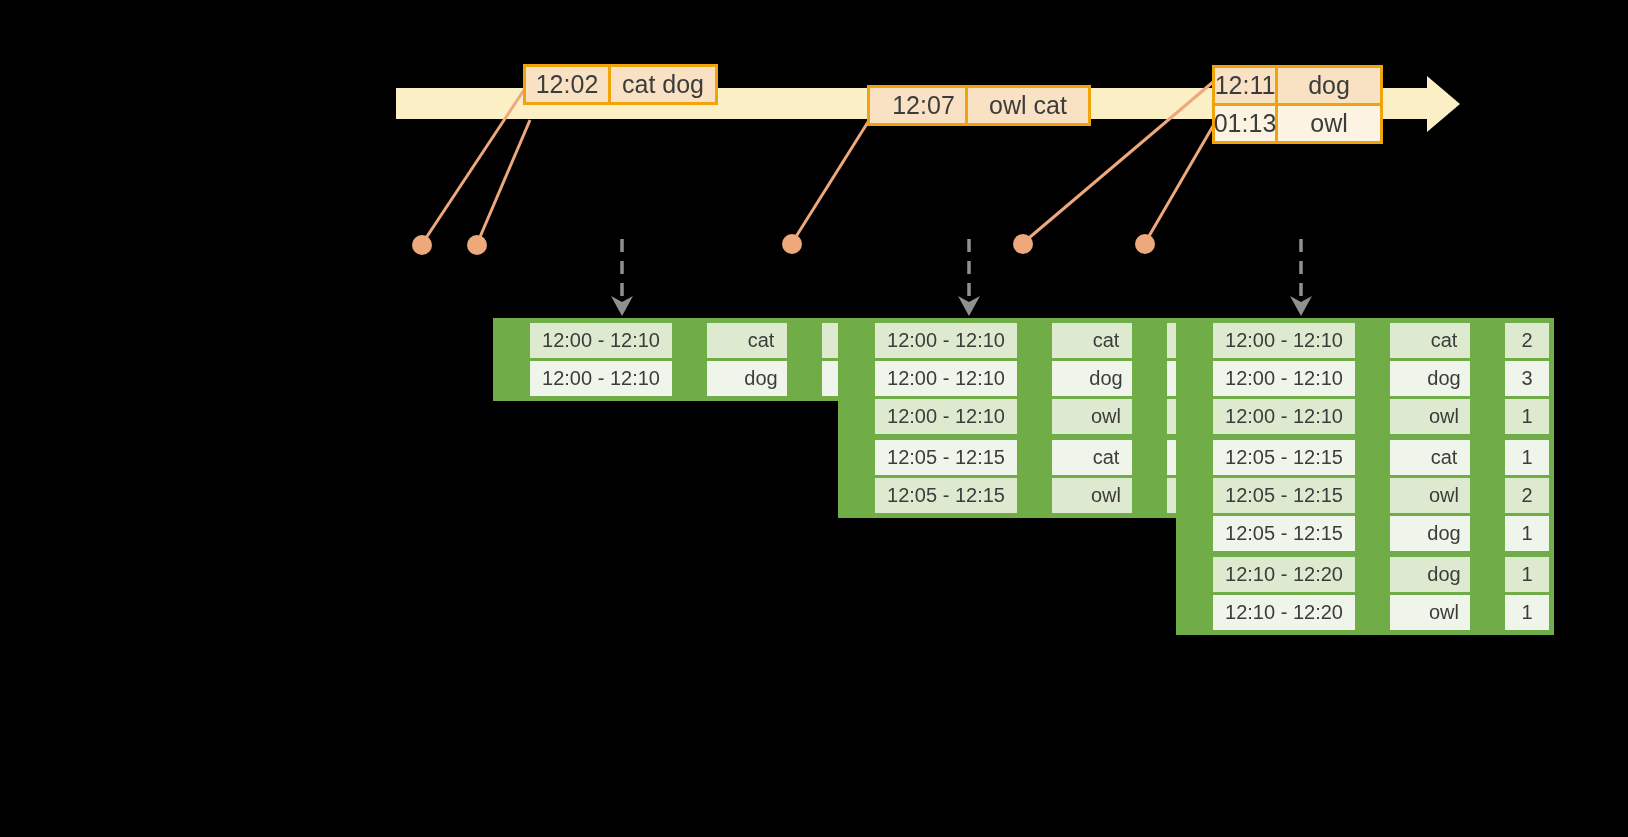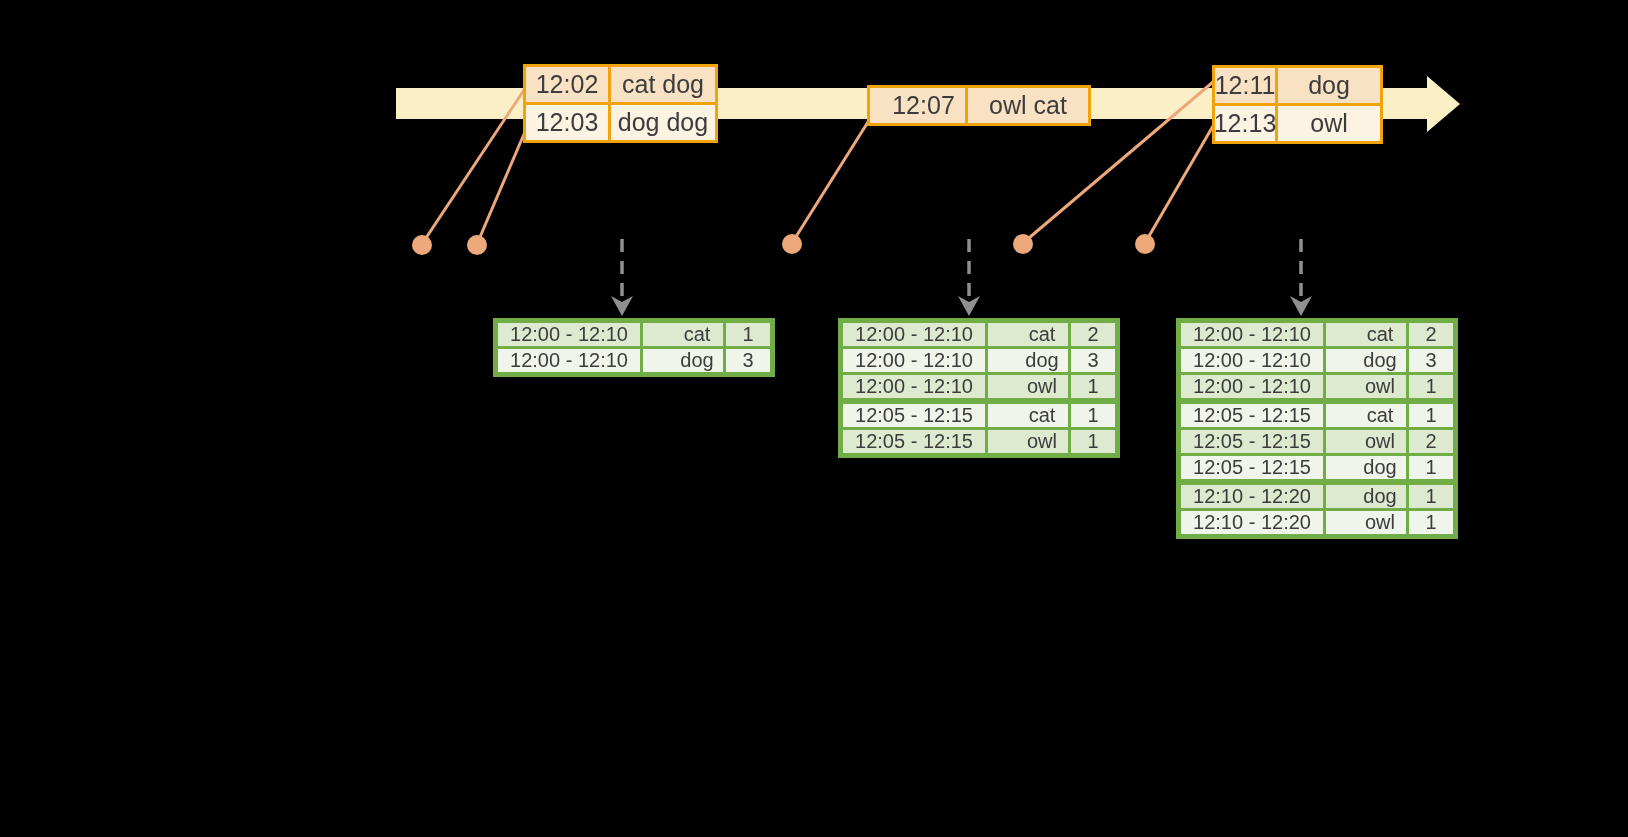--- a/index.html
+++ b/index.html
@@ -47,23 +47,24 @@
   
   .res-table{
     position:absolute;z-index:3;
     border:5px solid var(--c-result-border);
     background:var(--c-result-border);
     display:flex;flex-direction:column;gap:3px;
   }
   .res-row{display:flex;gap:3px;}
   .res-row.group-start{margin-top:3px;}
   .res-row .cell{
-    height:23px;display:flex;align-items:center;justify-content:center;
+    height:35px;display:flex;align-items:center;justify-content:center;
     font-size:20px;color:var(--c-text);
     background:var(--c-result-row);
+    margin-left:32px;
   }
   .res-row.alt .cell{background:var(--c-result-row-alt);}
   .res-row .win{width:142px;}
   .res-row .word{width:52px;padding-left:28px;}
   .res-row .cnt{width:44px;}
   .res-1{left:493px;top:318px;}
   .res-2{left:838px;top:318px;}
   .res-3{left:1176px;top:318px;}
 </style>
 </head>
@@ -94,38 +95,34 @@
     <polygon class="trig-head" points="958,296 969,316 980,296 969,302"></polygon>
     <line class="trig" x1="1301" y1="239" x2="1301" y2="296"></line>
     <polygon class="trig-head" points="1290,296 1301,316 1312,296 1301,302"></polygon>
   </svg>
 
   <div class="ev-table ev-a">
       <div class="ev-row">
         <div class="cell t">12:02</div>
         <div class="cell w">cat dog</div>
       </div>
-      <div class="ev-row alt">
-        <div class="cell t">12:03</div>
-        <div class="cell w">dog dog</div>
-      </div>
     </div>
   <div class="ev-table ev-b">
       <div class="ev-row">
         <div class="cell t">12:07</div>
         <div class="cell w">owl cat</div>
       </div>
     </div>
   <div class="ev-table ev-c">
       <div class="ev-row">
         <div class="cell t">12:11</div>
         <div class="cell w">dog</div>
       </div>
       <div class="ev-row alt">
-        <div class="cell t">12:13</div>
+        <div class="cell t">01:13</div>
         <div class="cell w">owl</div>
       </div>
     </div>
 
   <div class="res-table res-1">
       <div class="res-row">
         <div class="cell win">12:00 - 12:10</div>
         <div class="cell word">cat</div>
         <div class="cell cnt">1</div>
       </div>

